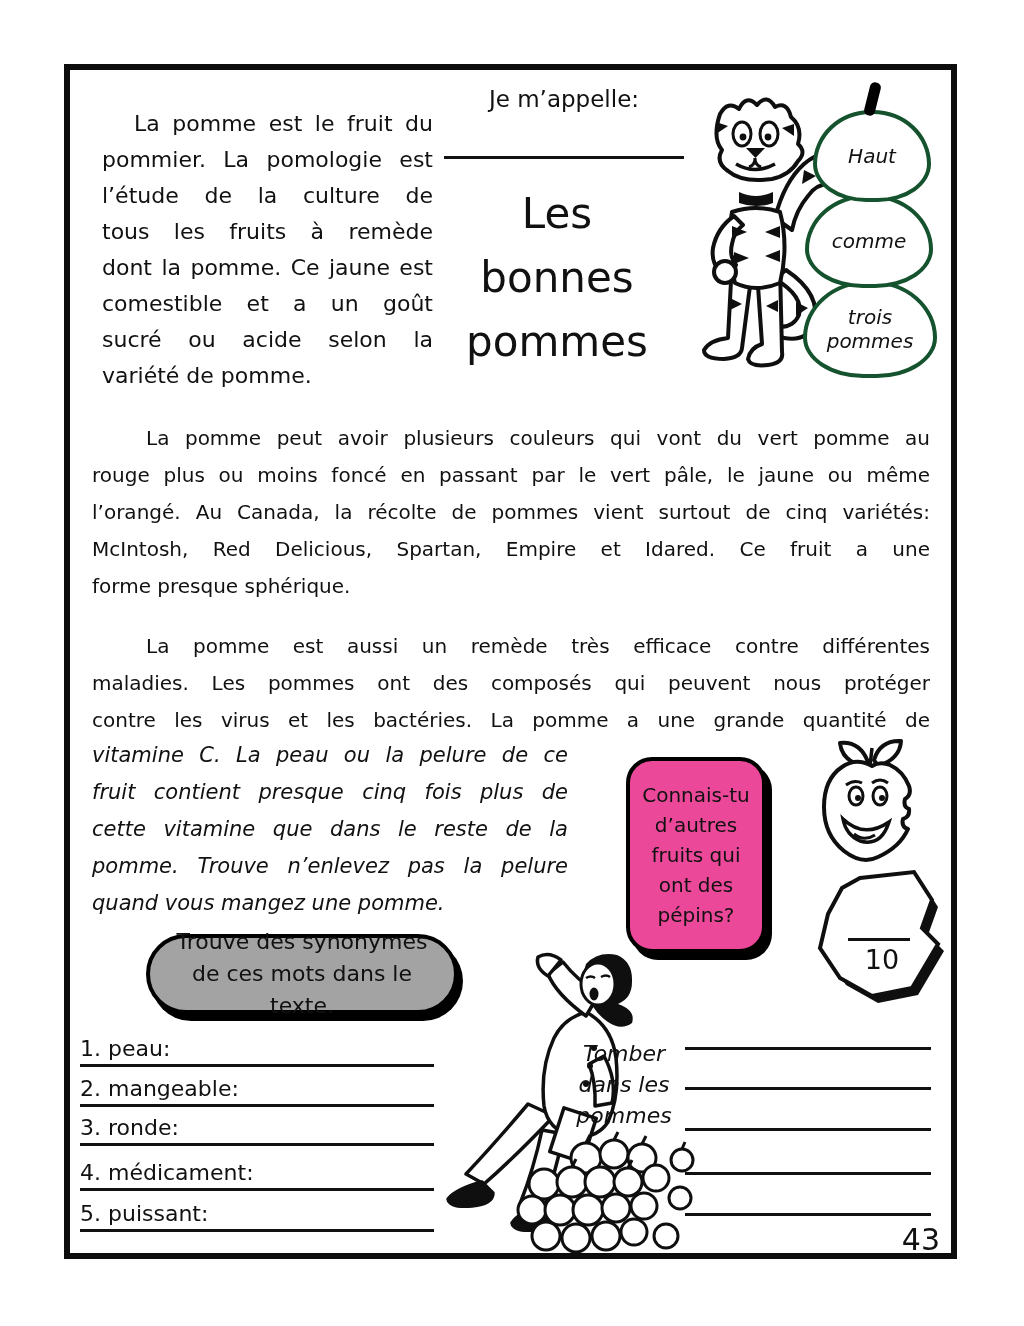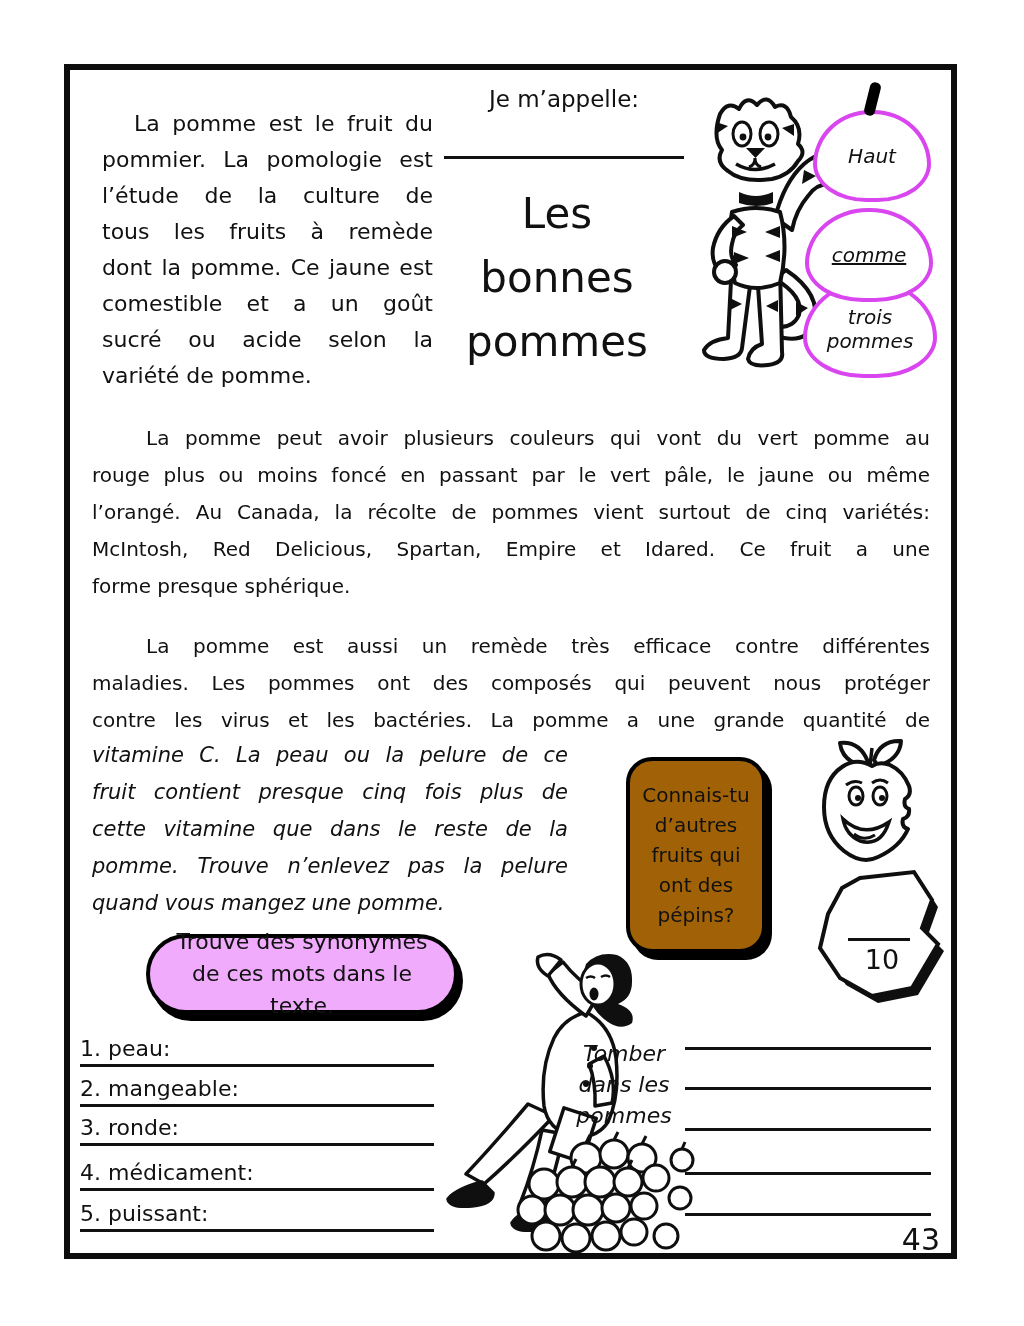--- a/index.html
+++ b/index.html
@@ -33,48 +33,48 @@
 
   .name-label { left: 444px; top: 86px; width: 240px; text-align: center; font-size: 23px; }
   .name-line  { left: 444px; top: 156px; width: 240px; border-top: 3px solid #111; }
   .title { left: 437px; top: 182px; width: 240px; text-align: center;
            font-size: 42px; line-height: 64px; }
 
   
   .stack { left: 803px; top: 80px; width: 138px; height: 300px; }
   .apple {
     position: absolute; background: #fff;
-    border: 4px solid #d946ef;
+    border: 4px solid #14532d;
     border-radius: 50% 50% 46% 46% / 60% 60% 42% 42%;
     display: flex; align-items: center; justify-content: center;
     font-size: 20px; font-style: italic; text-align: center; line-height: 24px;
   }
   .apple-1 { left: 10px; top: 30px;  width: 118px; height: 92px;  z-index: 3; }
-  .apple-2 { left: 2px;  top: 128px; width: 128px; height: 94px;  z-index: 2; text-decoration: underline; }
+  .apple-2 { left: 2px;  top: 114px; width: 128px; height: 94px;  z-index: 2; }
   .apple-3 { left: 0px;  top: 200px; width: 134px; height: 98px;  z-index: 1; }
   .stem {
     position: absolute; left: 64px; top: 2px; width: 11px; height: 34px;
     background: #000; border-radius: 5px; transform: rotate(14deg); z-index: 4;
   }
 
   .qbox {
     left: 626px; top: 757px; width: 140px; height: 196px;
     border: 4px solid #000; border-radius: 26px;
     box-shadow: 6px 7px 0 #000;
-    background: #a16207;
+    background: #ec4899;
     display: flex; align-items: center; justify-content: center;
     text-align: center; font-size: 20px; line-height: 30px;
     padding: 6px 8px;
   }
 
   .bubble {
     left: 146px; top: 934px; width: 312px; height: 80px;
     border: 4px solid #000; border-radius: 40px;
     box-shadow: 5px 7px 0 #000;
-    background: #f0abfc;
+    background: #a3a3a3;
     display: flex; align-items: center; justify-content: center;
     text-align: center; font-size: 22px; line-height: 32px;
     padding: 2px 10px;
   }
 
   .syn-row {
     left: 80px; width: 354px; height: 36px;
     border-bottom: 3px solid #111;
     display: flex; align-items: flex-end;
     font-size: 22px; padding-bottom: 3px;

